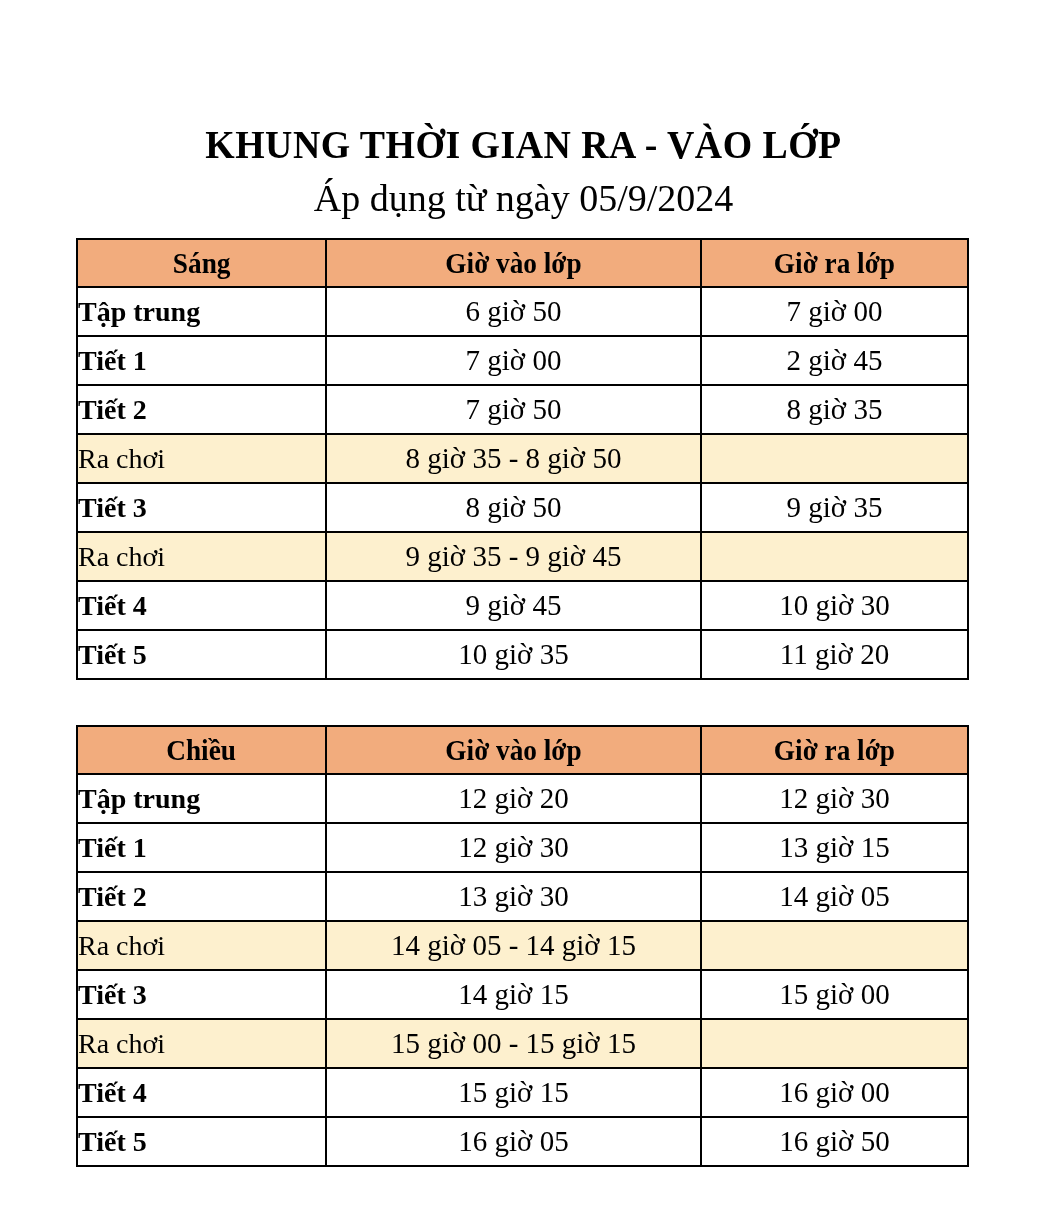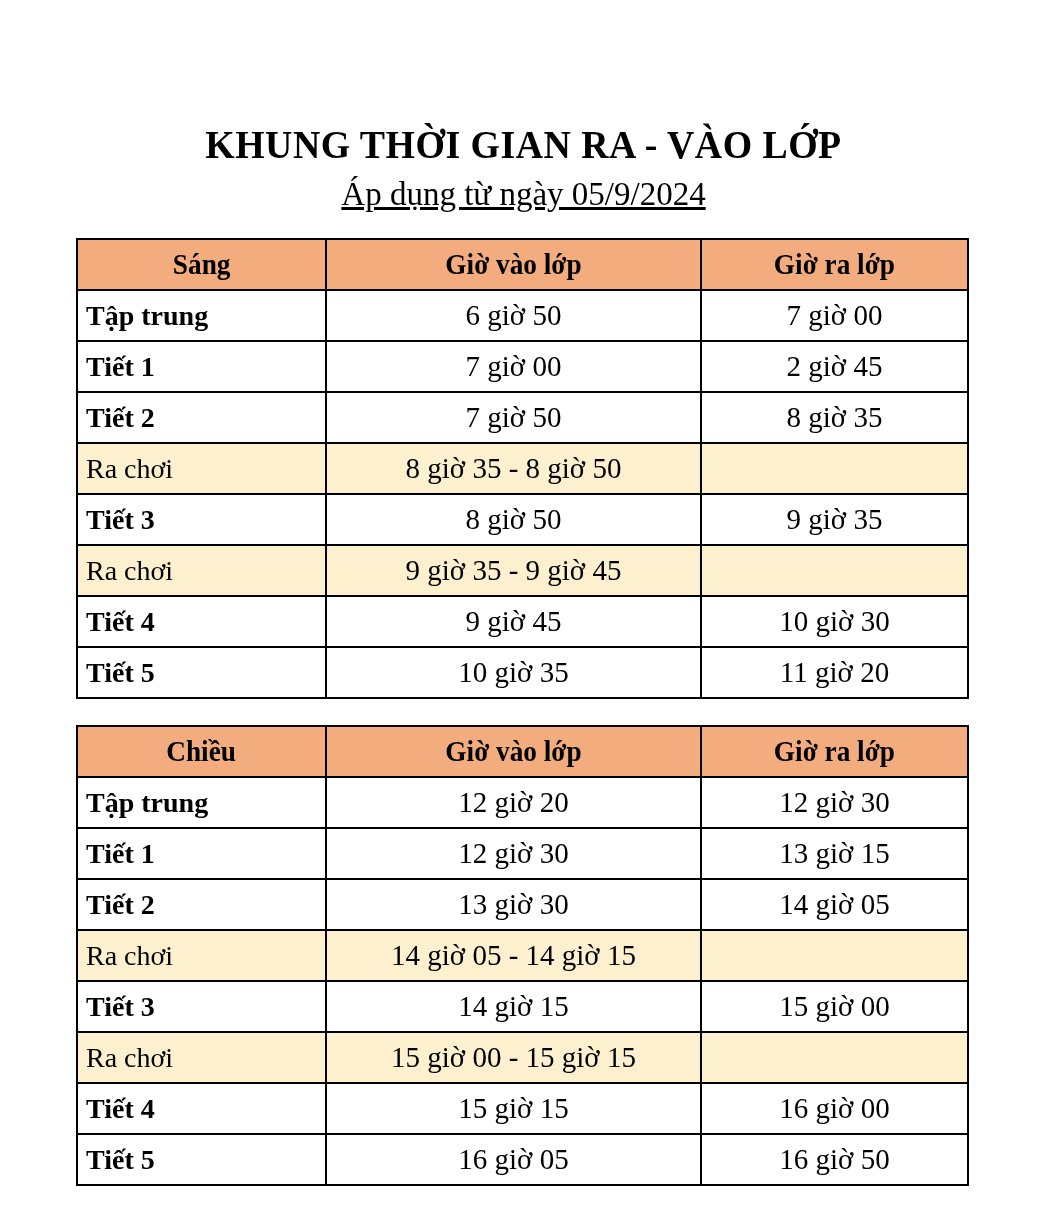--- a/index.html
+++ b/index.html
@@ -41,23 +41,22 @@
     font-weight: bold;
     letter-spacing: 0.5px;
     transform: scaleX(0.97);
   }
   .sub-title {
     position: absolute;
     left: 0;
     right: 0;
     top: 176px;
     text-align: center;
-    font-size: 33px;
+    font-size: 38px;
     font-weight: normal;
-    text-decoration: underline;
   }
 
   
   .sched-table {
     position: absolute;
     left: 76px;
     width: 891px;
     border-collapse: collapse;
     table-layout: fixed;
     border: 2.5px solid #000;
@@ -67,21 +66,21 @@
 
   .sched-table col.c-label { width: 249px; }
   .sched-table col.c-in    { width: 375px; }
   .sched-table col.c-out   { width: 267px; }
 
   .sched-table th,
   .sched-table td {
     border: 2.5px solid #000;
     height: 49px;
     box-sizing: border-box;
-    padding: 8px;
+    padding: 0;
     vertical-align: middle;
   }
 
   .sched-table thead th {
     background: #F2AC7D;
     font-size: 29px;
     font-weight: bold;
     text-align: center;
     height: 48px;
   }

